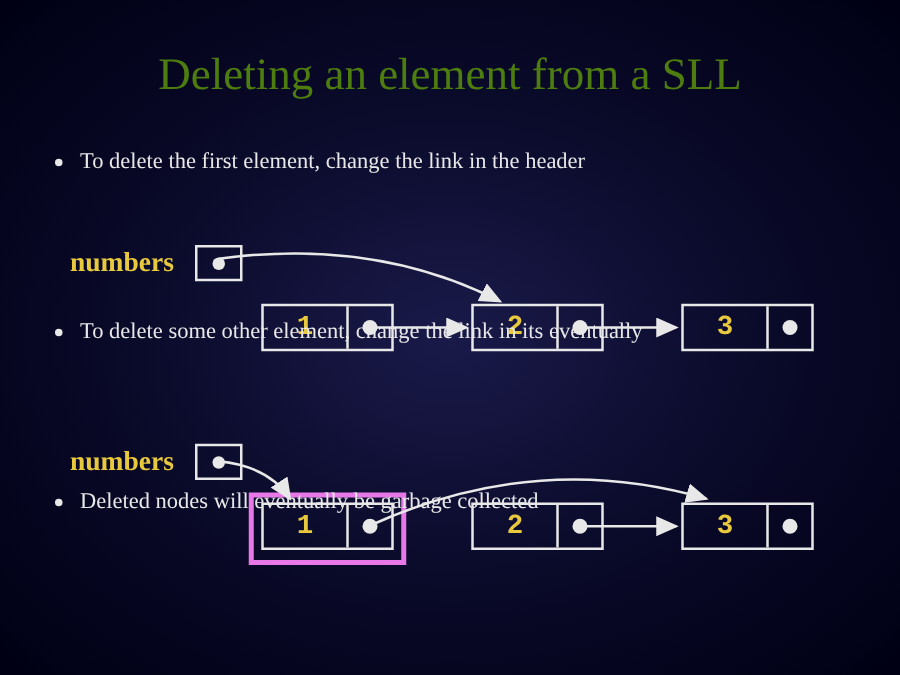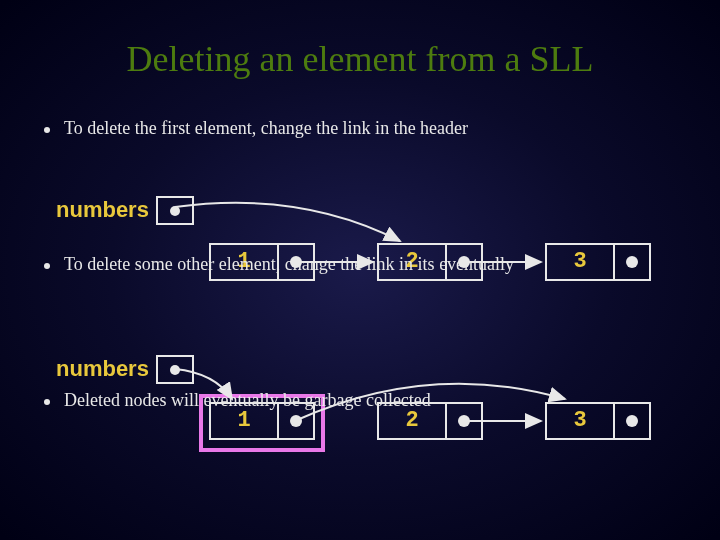--- a/index.html
+++ b/index.html
@@ -32,21 +32,21 @@
     background: #e8e8e8;
     border-radius: 50%;
     vertical-align: middle;
     margin-right: 14px;
     margin-left: -20px;
   }
   .bullet1 { margin-top: 38px; }
   .bullet2 { margin-top: 22px; }
   .bullet3 { margin-top: 26px; }
   .numbers-label {
-    font-family: Liberation Sans, sans-serif;
+    font-family: Liberation Serif, serif;
     font-size: 22px;
     color: #e8c83c;
     position: absolute;
     font-weight: bold;
   }
   .head-box {
     position: absolute;
     width: 34px;
     height: 25px;
     border: 2px solid #e8e8e8;

